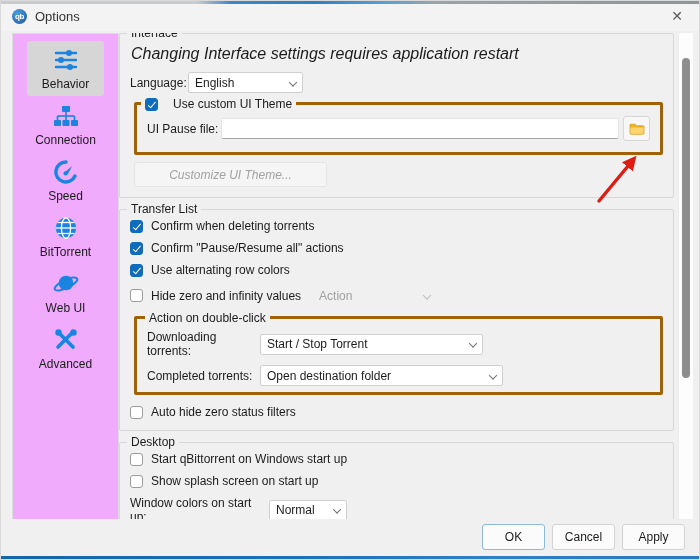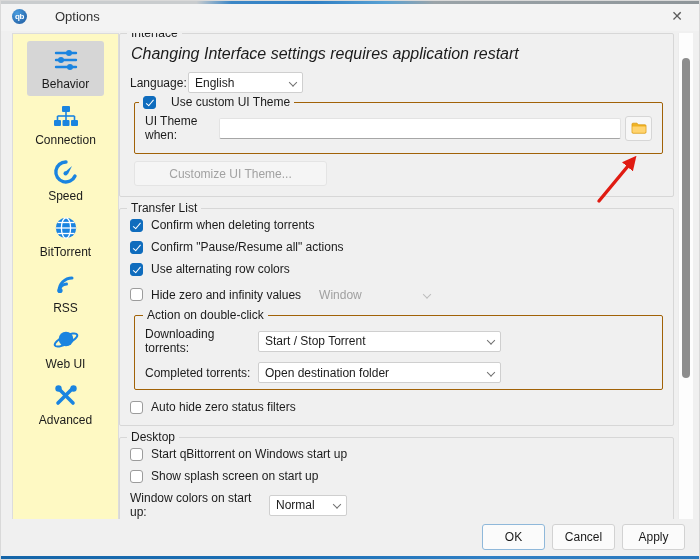--- a/index.html
+++ b/index.html
@@ -34,21 +34,20 @@
     z-index: 10;
   }
 
   #titlebar {
     height: 30px; min-height: 30px;
     background: #f3f3f3;
     display: flex; align-items: center;
     padding-left: 11px;
     position: relative;
     box-sizing: border-box;
-    gap: 20px;
   }
   #qb-logo {
     width: 15px; height: 15px; border-radius: 50%;
     background: radial-gradient(circle at 35% 30%, #4a9ee0, #2b6cb0 70%);
     color: #fff; font-size: 8px; font-weight: bold;
     display: flex; align-items: center; justify-content: center;
     letter-spacing: -0.5px;
     margin-right: 8px;
     flex: none;
   }
@@ -68,21 +67,21 @@
     flex: 1;
     display: flex;
     padding: 2px 6px 0 11px;
     box-sizing: border-box;
     overflow: hidden;
   }
 
   
   #sidebar {
     width: 107px; min-width: 107px;
-    background: #fef9c3;
+    background: #f0abfc;
     border: 1px solid #dcdcdc;
     box-sizing: border-box;
     padding-top: 6px;
     height: 490px;
     overflow: hidden;
   }
   .nav-item {
     display: flex; flex-direction: column;
     align-items: center;
     padding: 4px 0 5px;
@@ -140,21 +139,21 @@
   }
   .group > .group-title {
     position: absolute;
     top: -8px; left: 7px;
     background: #f0f0f0;
     padding: 0 4px;
     font-size: 12px;
     color: #1b1b1b;
   }
   .subgroup {
-    border: 1px solid #a16207;
+    border: 3px solid #a16207;
     border-radius: 2px;
     margin: 4px 0 8px 4px;
     padding: 9px 10px 8px;
     position: relative;
   }
   .subgroup > .group-title {
     position: absolute; top: -8px; left: 8px;
     background: #f0f0f0; padding: 0 4px;
     font-size: 12px; color: #1b1b1b;
   }
@@ -372,32 +371,20 @@
               <ellipse cx="14" cy="13" rx="4.6" ry="10.2"></ellipse>
               <line x1="4" y1="13" x2="24" y2="13"></line>
               <line x1="5.6" y1="7.5" x2="22.4" y2="7.5"></line>
               <line x1="5.6" y1="18.5" x2="22.4" y2="18.5"></line>
             </g>
           </svg>
         </span>
         <span class="nav-label">BitTorrent</span>
       </div>
 
-      <div class="nav-item">
-        <span class="nav-icon">
-          <svg width="28" height="26" viewBox="0 0 28 26">
-            <g fill="none" stroke="#1a84e0" stroke-width="3" stroke-linecap="round">
-              <path d="M7 20 A13 13 0 0 1 20 7"></path>
-              <path d="M7.5 20 A7.5 7.5 0 0 1 14.5 13"></path>
-            </g>
-            <circle cx="8" cy="19.5" r="2.6" fill="#1a84e0"></circle>
-          </svg>
-        </span>
-        <span class="nav-label">RSS</span>
-      </div>
 
       <div class="nav-item">
         <span class="nav-icon">
           <svg width="28" height="26" viewBox="0 0 28 26">
             <circle cx="14" cy="12" r="7.3" fill="#1a84e0"></circle>
             <ellipse cx="14" cy="13" rx="12.4" ry="4.1" transform="rotate(-26 14 13)" fill="none" stroke="#1a84e0" stroke-width="2"></ellipse>
           </svg>
         </span>
         <span class="nav-label">Web UI</span>
       </div>
@@ -432,32 +419,32 @@
               <span class="chev"></span>
             </div>
           </div>
 
           <div class="subgroup" style="margin:9px 0 7px 4px; padding:11px 10px 11px;">
             <div class="group-title" style="left:4px; display:flex; align-items:center; gap:7px;">
               <span class="cb checked"></span>
               <span class="cb-label">Use custom UI Theme</span>
             </div>
             <div class="row" style="margin-bottom:0">
-              <span class="lbl" style="width:74px">UI Theme when:</span>
+              <span class="lbl" style="width:74px">UI Pause file:</span>
               <input class="textinput" style="flex: 1 1 0%;" type="text" value="">
               <div class="folder-btn">
                 <svg width="16" height="14" viewBox="0 0 16 14">
                   <path d="M1 3.2a1 1 0 0 1 1-1h4l1.4 1.6H14a1 1 0 0 1 1 1v6.4a1 1 0 0 1-1 1H2a1 1 0 0 1-1-1z" fill="#f0b323" stroke="#d99a16" stroke-width="0.8"></path>
                   <path d="M1.4 5.6h13.2v5.2a1 1 0 0 1-1 1H2.4a1 1 0 0 1-1-1z" fill="#ffd470"></path>
                 </svg>
               </div>
             </div>
           </div>
 
-          <button class="btn disabled" style="width:193px; margin-left:4px;">Customize UI Theme...</button>
+          <button class="btn disabled" style="width:193px; margin-left:4px;font-style:italic;">Customize UI Theme...</button>
         </div>
 
         <div class="group" style="padding-bottom:11px">
           <div class="group-title">Transfer List</div>
 
           <div class="cb-row">
             <span class="cb checked"></span>
             <span class="cb-label">Confirm when deleting torrents</span>
           </div>
           <div class="cb-row">
@@ -466,30 +453,30 @@
           </div>
           <div class="cb-row">
             <span class="cb checked"></span>
             <span class="cb-label">Use alternating row colors</span>
           </div>
 
           <div class="cb-row" style="margin-bottom:10px">
             <span class="cb"></span>
             <span class="cb-label">Hide zero and infinity values</span>
             <div class="combo disabled" style="width:125px; margin-left:11px;">
-              <span>Window</span>
+              <span>Action</span>
               <span class="chev"></span>
             </div>
           </div>
 
           <div class="subgroup" style="margin:0 0 10px 4px; padding:11px 10px 6px;">
             <div class="group-title">Action on double-click</div>
             <div class="row">
               <span class="lbl" style="width:113px">Downloading torrents:</span>
-              <div class="combo" style="width:243px">
+              <div class="combo" style="width:223px">
                 <span>Start / Stop Torrent</span>
                 <span class="chev"></span>
               </div>
             </div>
             <div class="row" style="margin-bottom:0">
               <span class="lbl" style="width:113px">Completed torrents:</span>
               <div class="combo" style="width:243px">
                 <span>Open destination folder</span>
                 <span class="chev"></span>
               </div>

